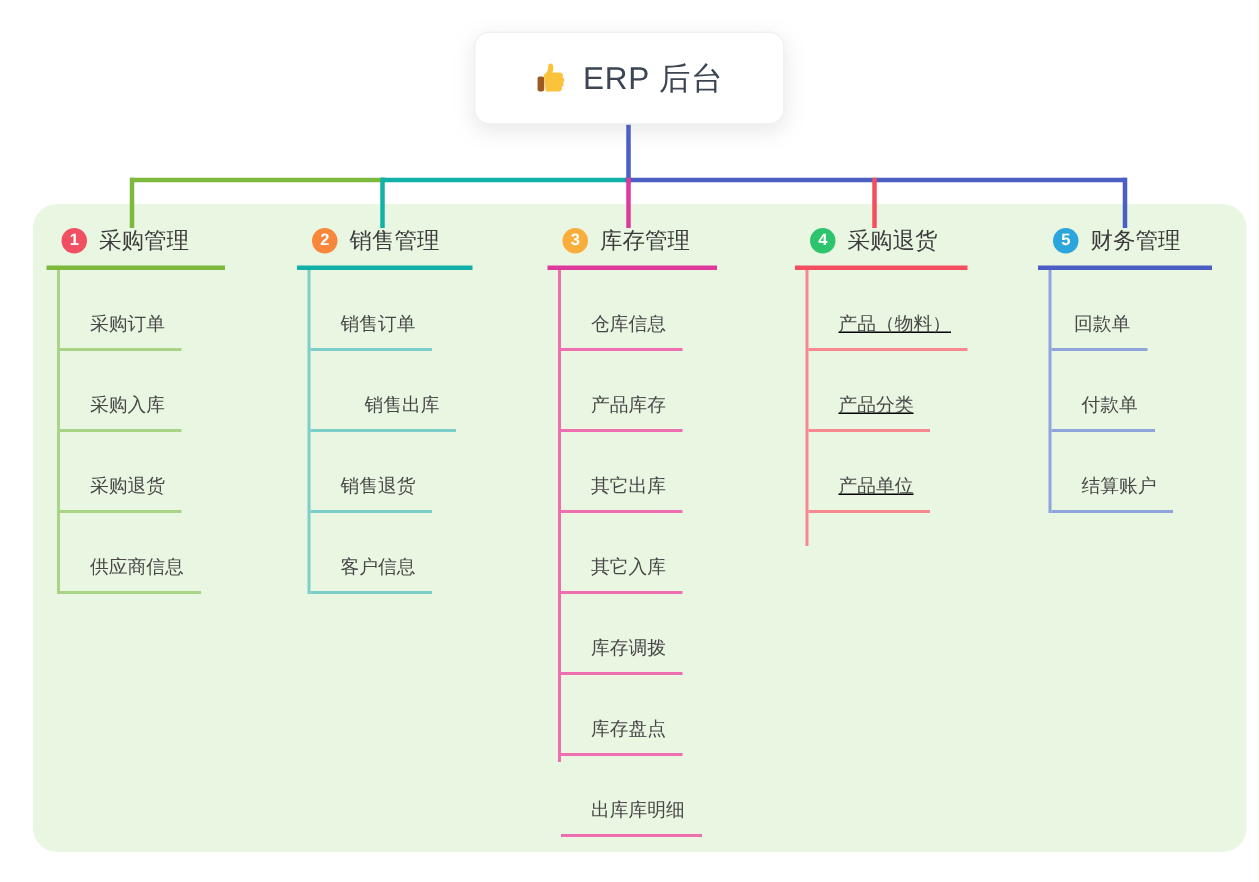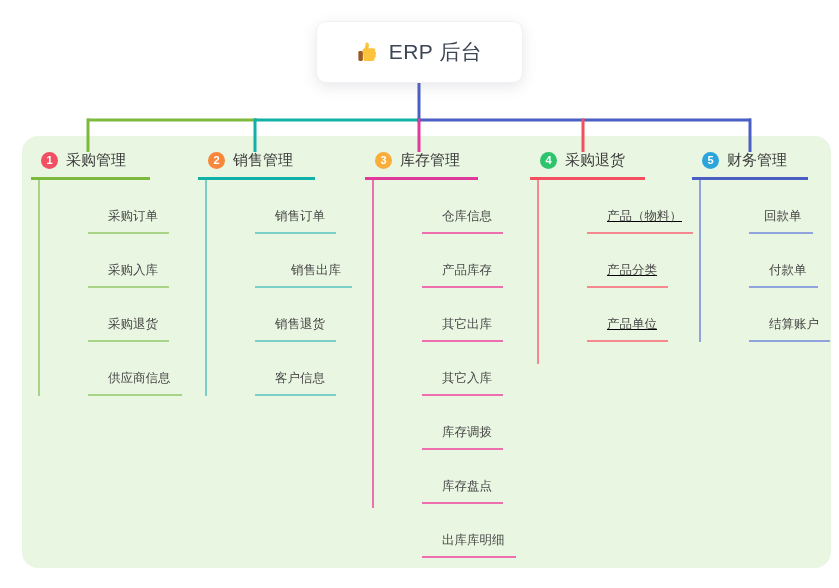--- a/index.html
+++ b/index.html
@@ -28,21 +28,21 @@
     font-size:15px;color:#3b3b3b;font-weight:500;z-index:2;cursor:pointer;
     white-space:nowrap;
   }
   .badge{
     width:17px;height:17px;border-radius:50%;flex:0 0 17px;
     color:#ffffff;font-size:11px;font-weight:bold;line-height:17px;text-align:center;
   }
   .children{
     position:absolute;top:180px;box-sizing:border-box;z-index:2;
   }
-  .child-row{height:54px;display:flex;align-items:flex-end;margin-left:48px;}
+  .child-row{height:54px;display:flex;align-items:flex-end;}
   .child-node{
     display:inline-block;padding:0 11px 7px 20px;
     font-size:12.5px;color:#474747;white-space:nowrap;cursor:pointer;
   }
 </style>
 </head>
 <body style="background: rgb(255, 255, 255);">
 
 <div class="stage">
 

